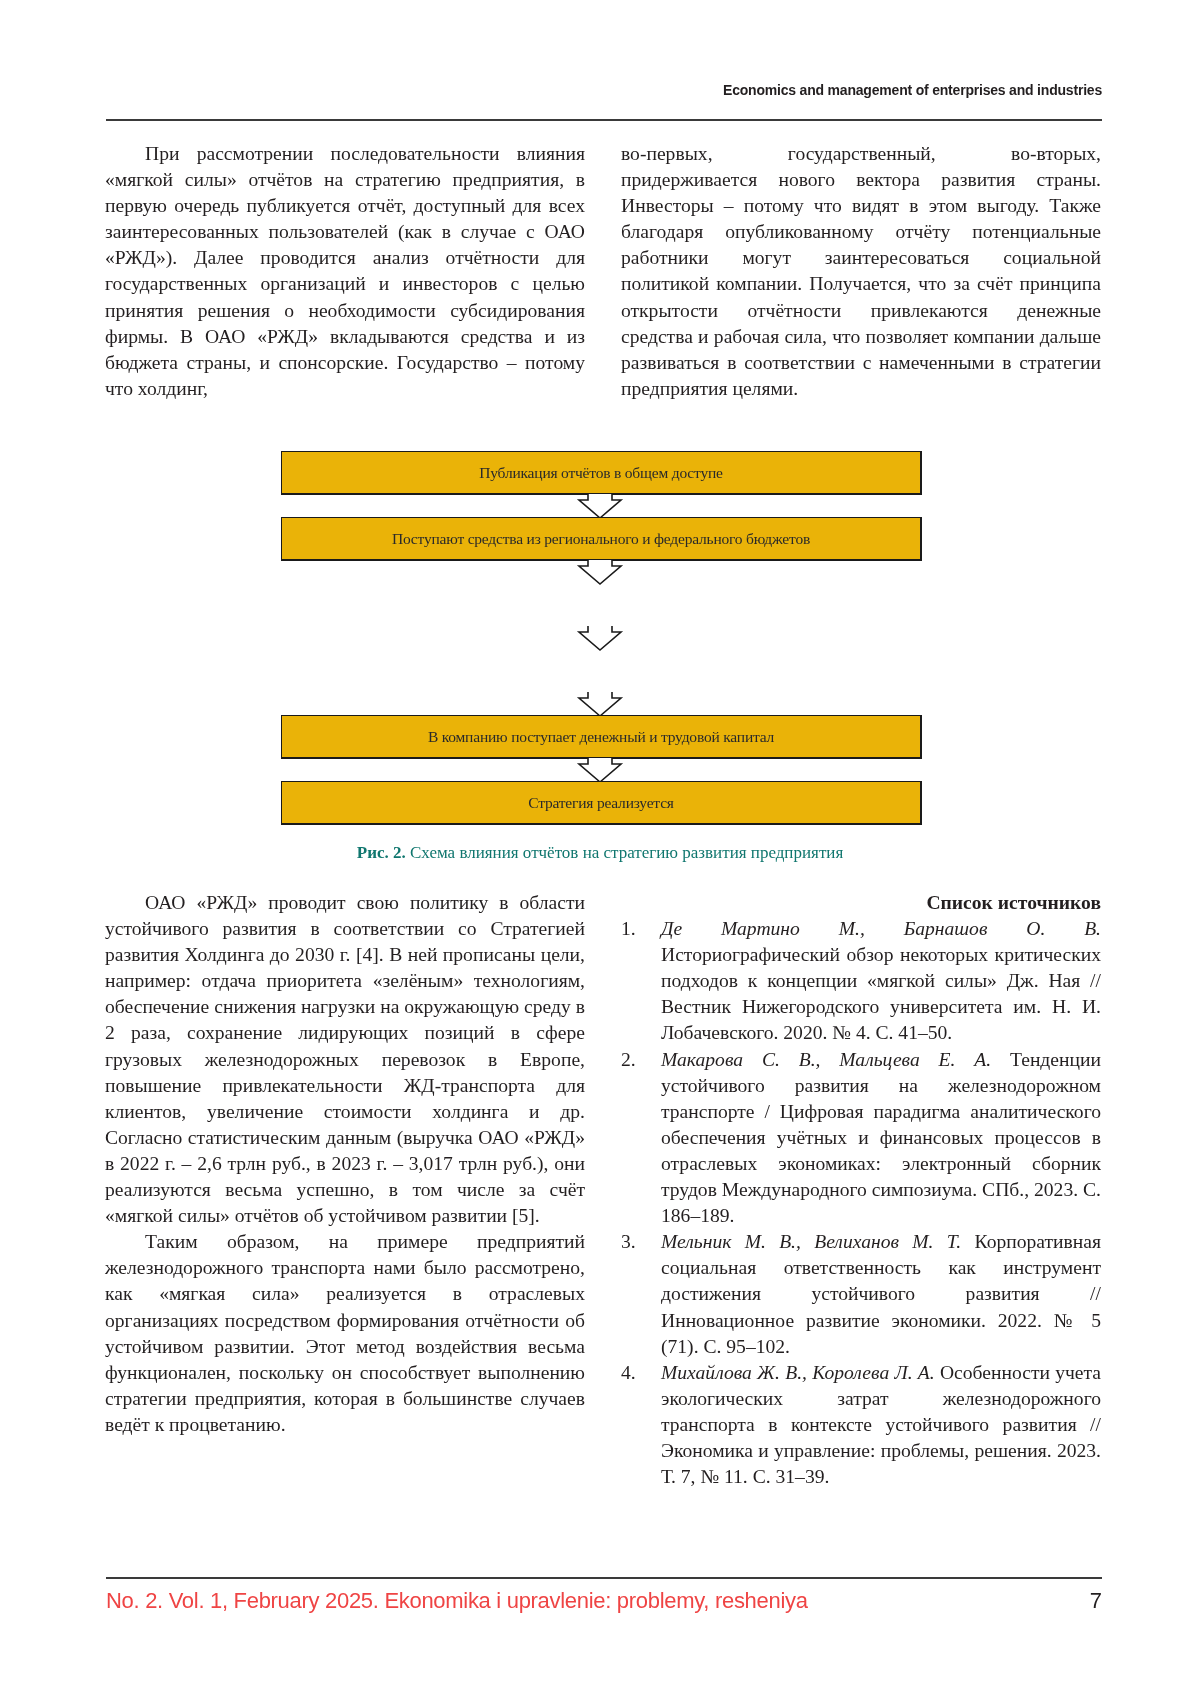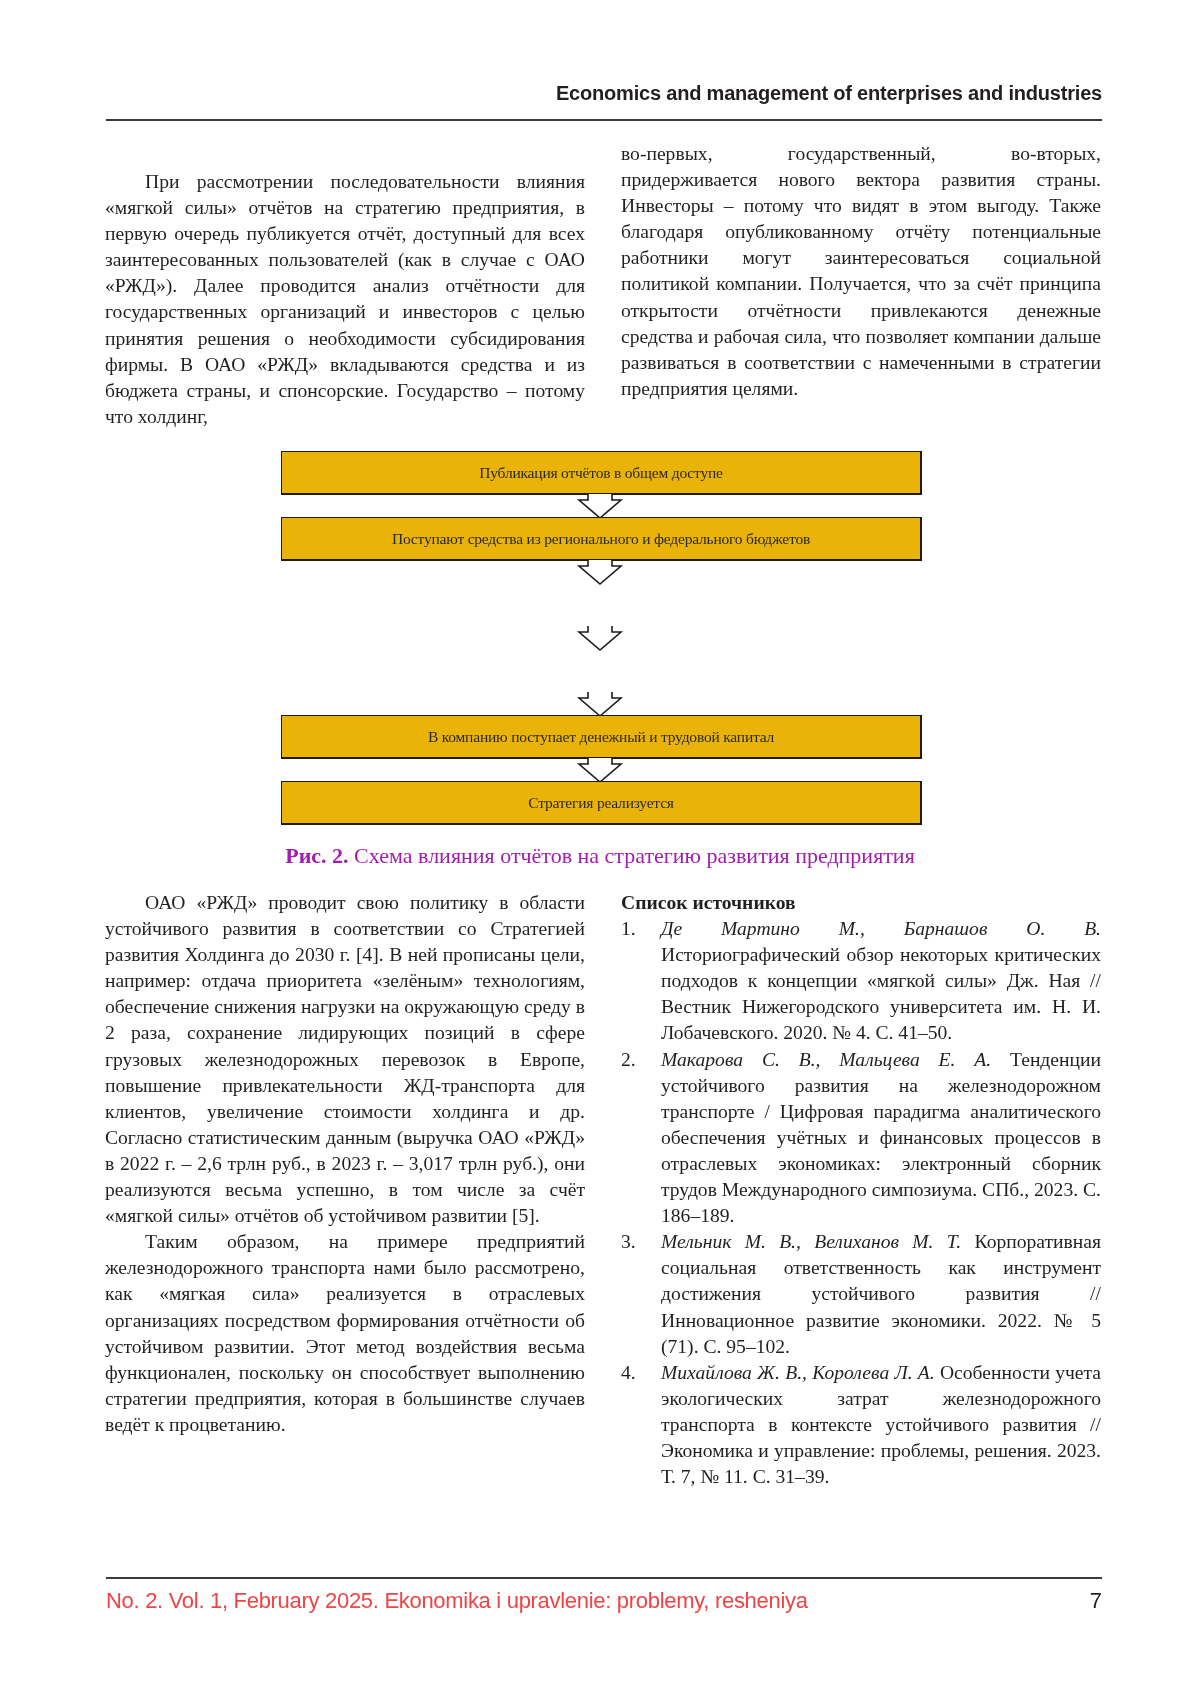--- a/index.html
+++ b/index.html
@@ -1,55 +1,55 @@
 <!DOCTYPE html>
 <html><head>
 <meta charset="utf-8">
 <style>
   html, body { margin: 0; padding: 0; background: #ffffff; }
   body { width: 1200px; height: 1698px; position: relative; overflow: hidden; color: #231f20; }
   .header-title {
     position: absolute; right: 98px; top: 82px;
-    font-family: "Liberation Sans", sans-serif; font-weight: bold; font-size: 20px;
+    font-family: "Liberation Sans", sans-serif; font-weight: bold; font-size: 14px;
     letter-spacing: -0.2px; color: #231f20; text-align: center;
   }
   .rule { position: absolute; left: 106px; width: 996px; height: 2px; background: #3a3a3a; }
   .rule.top { top: 119px; }
   .rule.bottom { top: 1577px; }
   .col {
     position: absolute; width: 480px;
     font-family: "Liberation Serif", serif; font-size: 19.6px; line-height: 26.1px;
     text-align: justify; color: #231f20;
   }
   .col p { margin: 0; }
   .col p.indent { text-indent: 40px; }
-  .col-left-top { left: 105px; top: 141px; margin-top: 28px; }
+  .col-left-top { left: 105px; top: 141px; }
   .col-right-top { left: 621px; top: 141px; }
   .col-left-bottom { left: 105px; top: 890px; }
   .col-right-bottom { left: 621px; top: 890px; }
   .refs-title {
-    text-align: left; font-weight: bold; margin: 0 0 20px 0; padding-left: 0;
+    text-align: right; font-weight: bold; margin: 0 0 20px 0; padding-left: 0;
     font-size: 19.6px;
   }
   .ref { display: flex; margin: 0; }
   .ref-num { width: 40px; flex: 0 0 40px; text-align: left; padding-left: 0; }
   .ref-body { flex: 1; text-align: justify; }
   .ref-body i { font-style: italic; }
   .flow { position: absolute; left: 0; top: 0; width: 1200px; height: 880px; pointer-events: none; }
   .box {
     position: absolute; left: 281px; width: 638px; height: 41px;
     border: 1.5px solid #1a1a1a; border-right-width: 2.5px; border-bottom-width: 2px;
     background: #eab308; display: flex; align-items: center; justify-content: center;
     font-family: "Liberation Serif", serif; font-size: 15.5px; color: #2a2a2a;
     letter-spacing: -0.2px; pointer-events: auto;
   }
   .arrow { position: absolute; left: 575px; width: 50px; height: 26px; }
   .caption {
     position: absolute; left: 0; width: 1200px; top: 843px; text-align: center;
-    font-family: "Liberation Serif", serif; font-size: 22px; color: #a21caf;
+    font-family: "Liberation Serif", serif; font-size: 17px; color: #0f766e;
   }
   .caption b { font-weight: bold; }
   .footer-text {
     position: absolute; left: 106px; top: 1588px;
     font-family: "Liberation Sans", sans-serif; font-size: 22px; color: #ef4444; letter-spacing: -0.3px;
   }
   .page-num {
     position: absolute; right: 98px; top: 1588px;
     font-family: "Liberation Sans", sans-serif; font-size: 22px; color: #231f20;
   }

